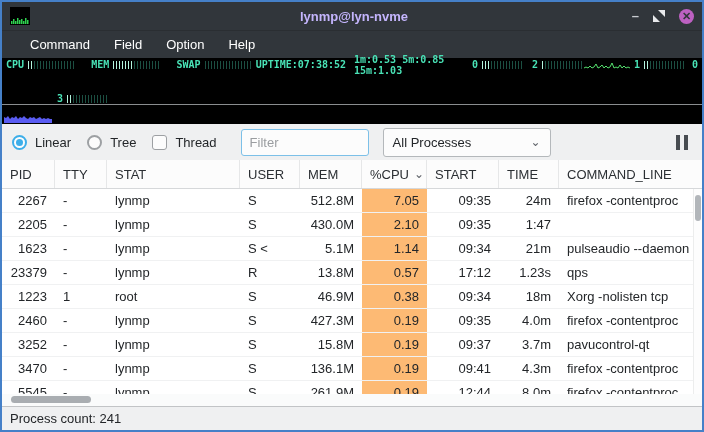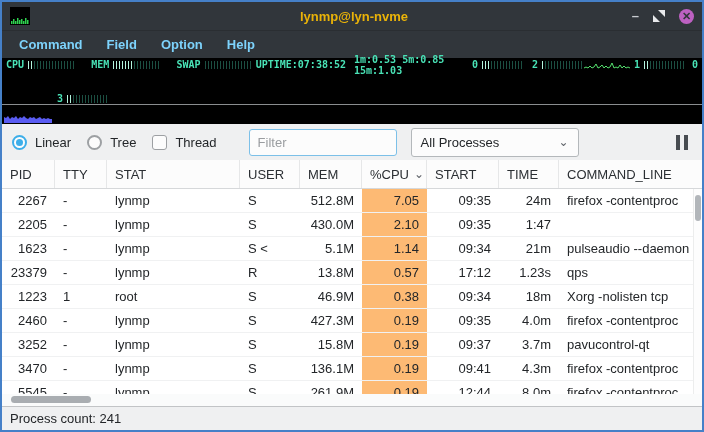--- a/index.html
+++ b/index.html
@@ -7,32 +7,32 @@
   body { font-family:"Liberation Sans", sans-serif; font-size:13px; color:#232629; }
 
   .window { width:704px; height:432px; border:2px solid #4580c8; background:#eff0f1;
             display:flex; flex-direction:column; overflow:hidden; }
 
   
   .titlebar { height:28px; background:#31363b; display:flex; align-items:center;
               position:relative; flex:0 0 auto; padding:0 8px; }
   .app-icon { width:20px; height:18px; background:#000; display:flex; align-items:flex-end; margin-right:6px; }
   .app-icon svg { display:block; }
-  .title { position:absolute; left:4px; right:0; text-align:center; color:#eab308;
+  .title { position:absolute; left:4px; right:0; text-align:center; color:#c4b5fd;
            font-weight:bold; pointer-events:none; }
   .winbtns { margin-left:auto; display:flex; align-items:center; gap:14px; z-index:2; }
   .btn-min { color:#c8ccd0; font-weight:bold; line-height:10px; }
   .btn-max svg { display:block; }
   .btn-close { width:15px; height:15px; border-radius:50%; background:#bd61c2; color:#31363b;
                font-size:11px; font-weight:bold; display:flex; align-items:center;
                justify-content:center; line-height:1; }
 
   
   .menubar { height:28px; background:#31363b; border-top:1px solid #2a2e32;
-             display:flex; align-items:center; color:#7dd3fc; flex:0 0 auto; padding-left:5px;font-weight:bold; }
+             display:flex; align-items:center; color:#ffffff; flex:0 0 auto; padding-left:16px; }
   .menu-item { padding:0 12px; height:100%; display:flex; align-items:center; }
 
   
   .monitor { background:#000; flex:0 0 auto; font-family:"DejaVu Sans Mono", monospace;
              font-size:10px; font-weight:bold; color:#49e2b6; }
   .mon-top { height:35px; padding:1px 4px 0 4px; display:flex; flex-direction:row; }
   .mon-row { display:flex; align-items:center; height:11px; gap:4px; }
   .meter { height:8px; background:repeating-linear-gradient(90deg,#1c4f42 0 1px,transparent 1px 3px); }
   .meter > i { display:block; height:100%;
                background:repeating-linear-gradient(90deg,#b5f4de 0 1px,transparent 1px 3px); }
@@ -45,22 +45,22 @@
 
   
   .controls { height:36px; background:#eff0f1; display:flex; align-items:center;
               padding:0 10px; gap:8px; flex:0 0 auto; }
   .radio { width:15px; height:15px; border-radius:50%; border:2px solid #3daee9;
            background:#fcfcfc; position:relative; }
   .radio.on::after { content:""; position:absolute; inset:2px; border-radius:50%; background:#3daee9; }
   .radio.off { border-color:#9da0a3; }
   .checkbox { width:15px; height:15px; border:1px solid #9da0a3; border-radius:3px; background:#fcfcfc; }
   .ctl-label { margin-right:8px; }
-  .filter-input { width:148px; height:27px; border:1px solid #7cc0e8; border-radius:3px;
-                  background:#fcfcfc; padding:0 8px; font:inherit; color:#232629; outline:none; margin-left:16px; }
+  .filter-input { width:128px; height:27px; border:1px solid #7cc0e8; border-radius:3px;
+                  background:#fcfcfc; padding:0 8px; font:inherit; color:#232629; outline:none; margin-left:8px; }
   .filter-input::placeholder { color:#9a9da0; }
   .scope-select { width:168px; height:29px; border:1px solid #b4b8bb; border-radius:3px;
                   background:#fcfcfc; display:flex; align-items:center; padding:0 9px;
                   justify-content:space-between; margin-left:6px; }
   .chev { color:#60646a; font-size:12px; }
   .pause { margin-left:auto; display:flex; gap:4px; margin-right:4px; }
   .pause i { width:4px; height:15px; background:#474c51; }
 
   
   .table-wrap { position:relative; flex:1; background:#fff; overflow:hidden; }

